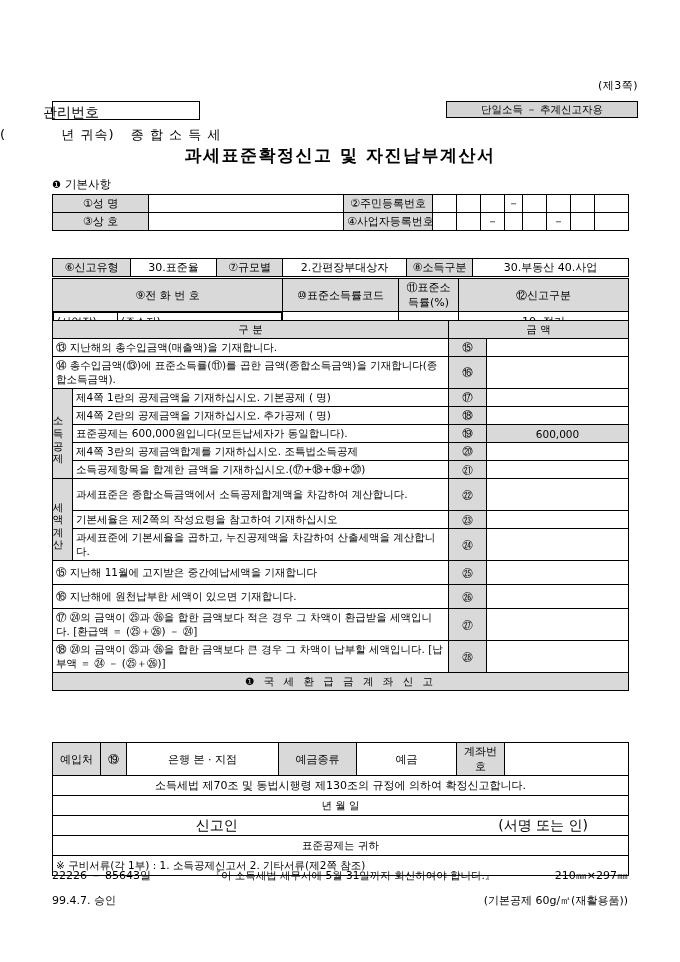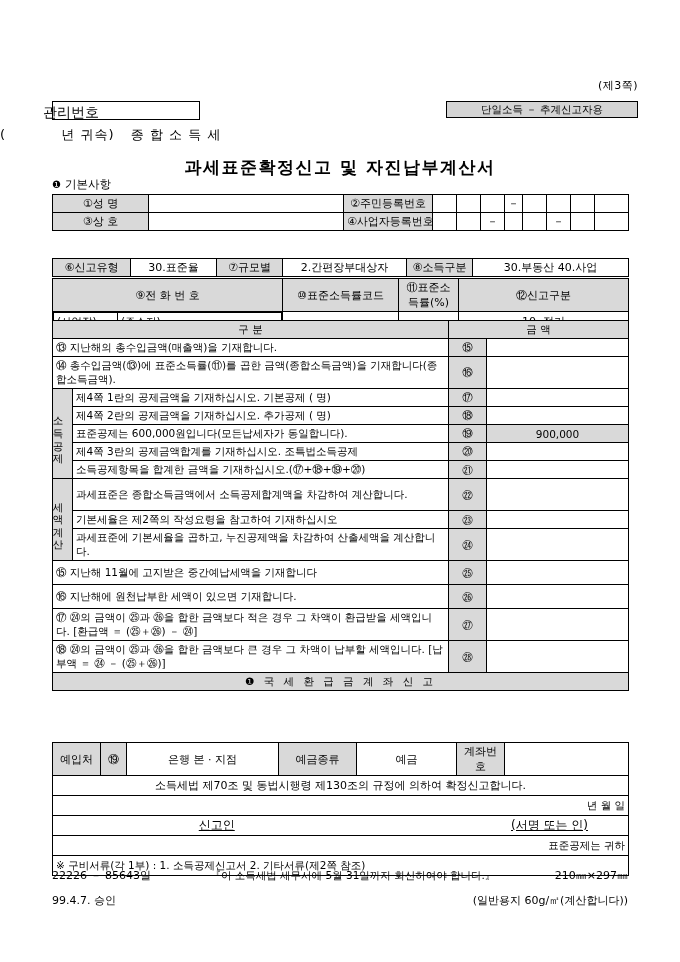--- a/index.html
+++ b/index.html
@@ -64,21 +64,21 @@
     text-align: left;
     font-size: 13px;
     letter-spacing: 1px;
   }
   .title-line1 .paren {
     letter-spacing: 0px;
   }
   .title-line2 {
     position: absolute;
     left: 0; right: 0;
-    top: 156px;
+    top: 144px;
     text-align: center;
     font-size: 17px;
     font-weight: bold;
     letter-spacing: 1.5px;
   }
   .sec-basic {
     position: absolute;
     left: 52px;
     top: 177px;
     font-size: 11.5px;
@@ -162,25 +162,24 @@
     font-size: 10.5px;
   }
   .attach {
     font-size: 10.5px;
     padding-left: 6px;
   }
   .sig-row {
     display: flex;
     justify-content: space-between;
     padding: 0 40px;
-    font-size: 12px;
-    text-decoration: underline;
+    font-size: 14px;
   }
   .center-sub {
-    text-align: right;
+    text-align: center;
     font-size: 10.5px;
   }
 </style>
 </head>
 <body>
 
 <div class="page">
 
   <div class="page-no">(제3쪽)</div>
 
@@ -333,21 +332,21 @@
       <td class="r"></td>
     </tr>
     <tr>
       <td class="desc">제4쪽 2란의 공제금액을 기재하십시오.    추가공제 (      명)</td>
       <td class="shade c">⑱</td>
       <td class="r"></td>
     </tr>
     <tr>
       <td class="desc">표준공제는 600,000원입니다(모든납세자가 동일합니다).</td>
       <td class="shade c">⑲</td>
-      <td class="shade c">900,000</td>
+      <td class="shade c">600,000</td>
     </tr>
     <tr>
       <td class="desc">제4쪽 3란의 공제금액합계를 기재하십시오.    조특법소득공제</td>
       <td class="shade c">⑳</td>
       <td class="r"></td>
     </tr>
     <tr>
       <td class="desc">소득공제항목을 합계한 금액을 기재하십시오.(⑰+⑱+⑲+⑳)</td>
       <td class="shade c">㉑</td>
       <td class="r"></td>
@@ -443,17 +442,17 @@
     </table>
 
   <div class="footer">
     <div class="row">
       <span>22226 － 85643일</span>
       <span class="mid">『이 소득세법 세무서에 5월 31일까지 회신하여야 합니다.』</span>
       <span>210㎜×297㎜</span>
     </div>
     <div class="row">
       <span>99.4.7. 승인</span>
-      <span>(일반용지 60g/㎡(계산합니다))</span>
+      <span>(기본공제 60g/㎡(재활용품))</span>
     </div>
   </div>
 
 </div>
 
 </body></html>

